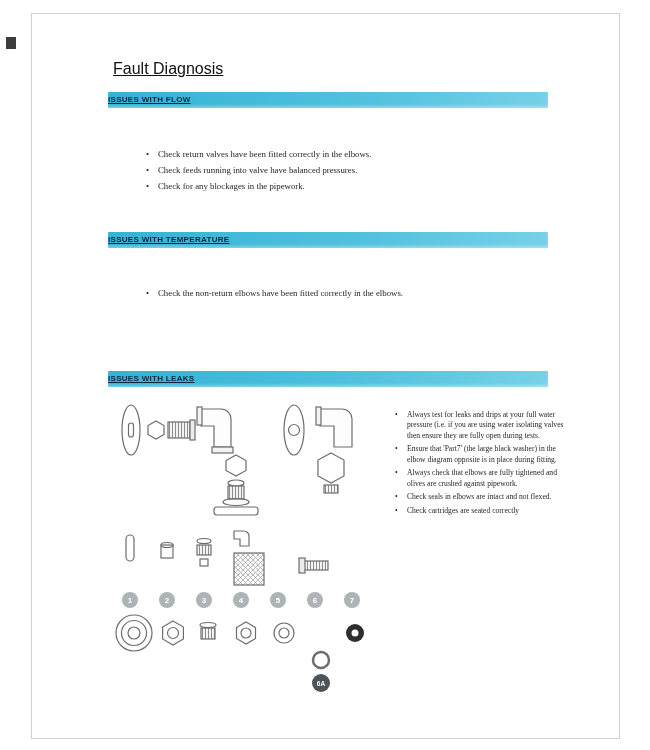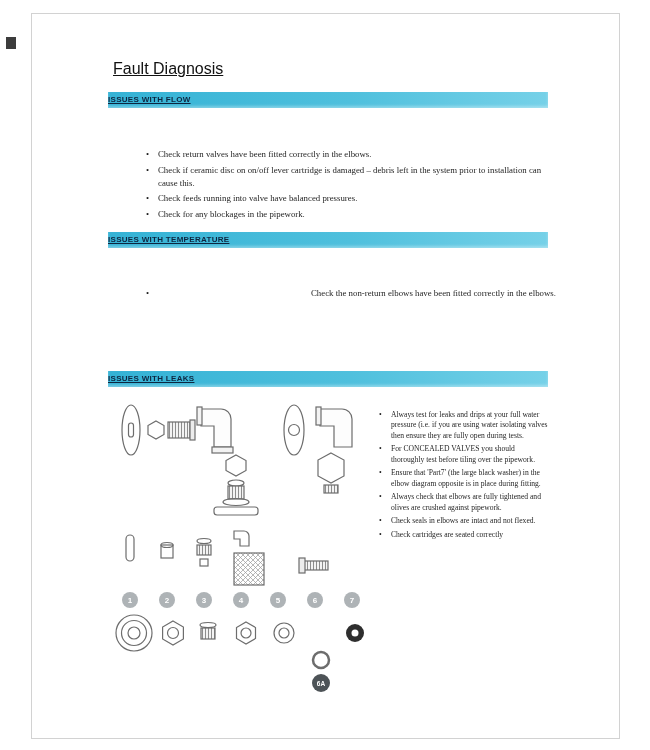--- a/index.html
+++ b/index.html
@@ -40,22 +40,22 @@
     position:absolute;margin:17px;padding:0;list-style:none;
   }
   ul.bullets li{
     position:relative;padding-left:14px;margin-bottom:3px;
   }
   ul.bullets li::before{
     content:"\2022";position:absolute;left:2px;top:0;
   }
   .flow{left:127px;top:131px;width:410px;font-size:8.8px;line-height:1.45;}
   .temp{left:127px;top:270px;width:412px;font-size:8.8px;line-height:1.45;}
-  .temp li{margin-bottom:4px;text-align:right;}
-  .leaks{left:360px;top:393px;width:172px;font-size:7.6px;line-height:1.38;}
+  .temp li{margin-bottom:4px;}
+  .leaks{left:376px;top:393px;width:172px;font-size:7.6px;line-height:1.38;}
   .leaks li{margin-bottom:2px;padding-left:12px;}
   .diagram{
     position:absolute;left:108px;top:395px;width:265px;height:310px;
   }
   .diagram svg{display:block;}
   .badge-num{
     font-family:"Liberation Sans", sans-serif;
     font-size:8px;font-weight:bold;fill:#ffffff;
   }
   .badge-6a{
@@ -69,21 +69,20 @@
 <div class="scan-frame"></div>
 <div class="scan-mark"></div>
 
 <h1 class="title">Fault Diagnosis</h1>
 
 <div class="bar bar-flow">
   <span>ISSUES WITH FLOW</span>
 </div>
 <ul class="bullets flow">
   <li>Check return valves have been fitted correctly in the elbows.</li>
-  <li>Check if ceramic disc on on/off lever cartridge is damaged – debris left in the system prior to installation can cause this.</li>
   <li>Check feeds running into valve have balanced pressures.</li>
   <li>Check for any blockages in the pipework.</li>
 </ul>
 
 <div class="bar bar-temp">
   <span>ISSUES WITH TEMPERATURE</span>
 </div>
 <ul class="bullets temp">
   <li>Check the non-return elbows have been fitted correctly in the elbows.</li>
 </ul>
@@ -229,18 +228,17 @@
       <g>
         <circle cx="213" cy="288" r="9" fill="#4d5357"></circle>
         <text class="badge-6a" x="213" y="290.5" text-anchor="middle">6A</text>
       </g>
     </g>
   </svg>
 </div>
 
 <ul class="bullets leaks">
   <li>Always test for leaks and drips at your full water pressure (i.e. if you are using water isolating valves then ensure they are fully open during tests.</li>
-  <li>For CONCEALED VALVES you should thoroughly test before tiling over the pipework.</li>
   <li>Ensure that 'Part7' (the large black washer) in the elbow diagram opposite is in place during fitting.</li>
   <li>Always check that elbows are fully tightened and olives are crushed against pipework.</li>
   <li>Check seals in elbows are intact and not flexed.</li>
   <li>Check cartridges are seated correctly</li>
 </ul>
 
 </body></html>

